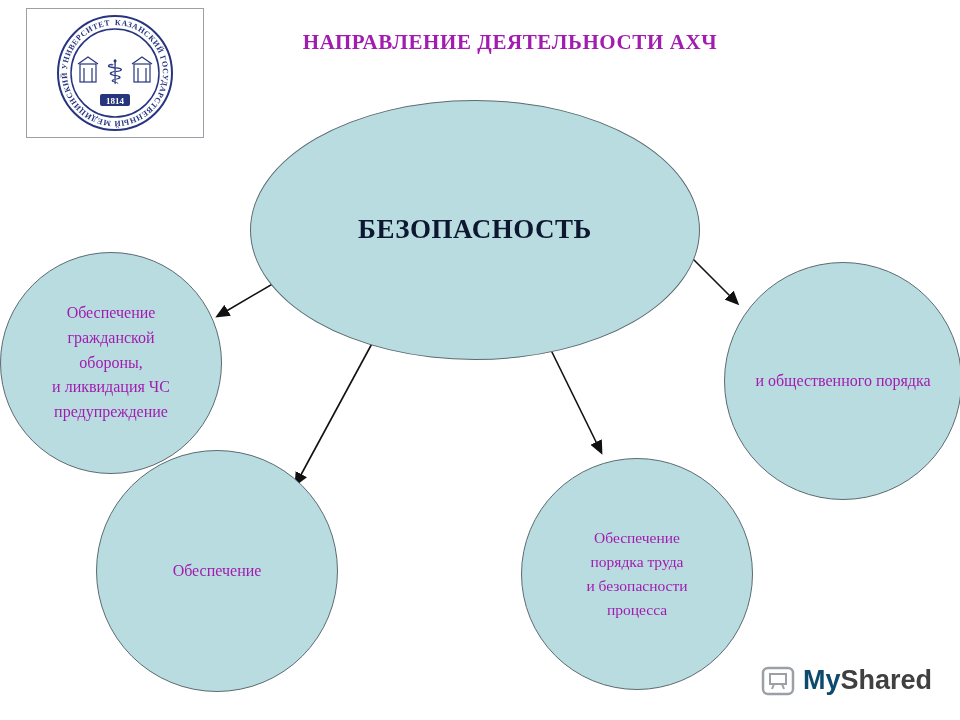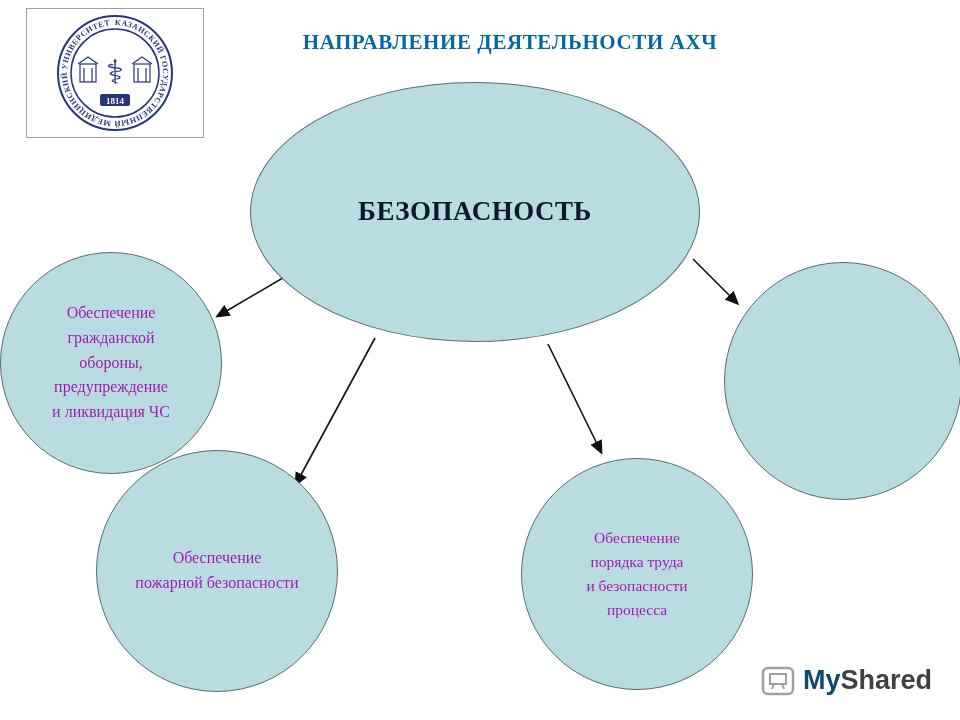--- a/index.html
+++ b/index.html
@@ -3,32 +3,32 @@
 <meta charset="utf-8">
 <style>
   * { margin:0; padding:0; box-sizing:border-box; }
   html,body { width:960px; height:720px; }
   body { background:#ffffff; font-family:"Liberation Serif", serif; }
   .canvas { position:relative; width:960px; height:720px; background:#ffffff; overflow:hidden; }
 
   .arrows { position:absolute; left:0; top:0; width:960px; height:720px; }
 
   .title { position:absolute; left:215px; top:30px; width:590px; text-align:center;
-           font-size:21px; font-weight:bold; color:#0369a1; letter-spacing:.6px; }
+           font-size:21px; font-weight:bold; color:#a21caf; letter-spacing:.6px; }
 
   .logo-frame { position:absolute; left:26px; top:8px; width:178px; height:130px;
                 border:1px solid #9aa0a6; background:#ffffff;
                 display:flex; align-items:center; justify-content:center; }
 
   .node { position:absolute; background:#b9dce1; border:1px solid #5b6b70; border-radius:50%;
           display:flex; flex-direction:column; align-items:center; justify-content:center;
           text-align:center; color:#a21caf; font-size:16px; line-height:1.55; }
   .node .ln { display:block; }
 
-  .ellipse-center { left:250px; top:82px; width:450px; height:260px;
+  .ellipse-center { left:250px; top:100px; width:450px; height:260px;
                     font-size:27px; font-weight:bold; color:#0e1730; line-height:1.45; letter-spacing:.5px; }
 
   .circle-civil  { left:0px;   top:252px; width:222px; height:222px; }
   .circle-order  { left:724px; top:262px; width:238px; height:238px; }
   .circle-fire   { left:96px;  top:450px; width:242px; height:242px; }
   .circle-labor  { left:521px; top:458px; width:232px; height:232px; font-size:15.5px; }
 
   .watermark { position:absolute; right:28px; bottom:24px; display:flex; align-items:center;
                font-family:"Liberation Sans", sans-serif; font-weight:bold; font-size:27px; }
   .wm-icon { display:inline-flex; margin-right:8px; }
@@ -84,30 +84,30 @@
   <h1 class="title">НАПРАВЛЕНИЕ ДЕЯТЕЛЬНОСТИ АХЧ</h1>
 
   <div class="node ellipse-center">
     <span class="ln">БЕЗОПАСНОСТЬ</span>
   </div>
 
   <div class="node circle-civil">
     <span class="ln">Обеспечение</span>
     <span class="ln">гражданской</span>
     <span class="ln">обороны,</span>
+    <span class="ln">и ликвидация ЧС</span>
     <span class="ln">предупреждение</span>
-    <span class="ln">и ликвидация ЧС</span>
   </div>
 
   <div class="node circle-order">
+    <span class="ln">и общественного порядка</span>
   </div>
 
   <div class="node circle-fire">
     <span class="ln">Обеспечение</span>
-    <span class="ln">пожарной безопасности</span>
   </div>
 
   <div class="node circle-labor">
     <span class="ln">Обеспечение</span>
     <span class="ln">порядка труда</span>
     <span class="ln">и безопасности</span>
     <span class="ln">процесса</span>
   </div>
 
   <div class="watermark">

